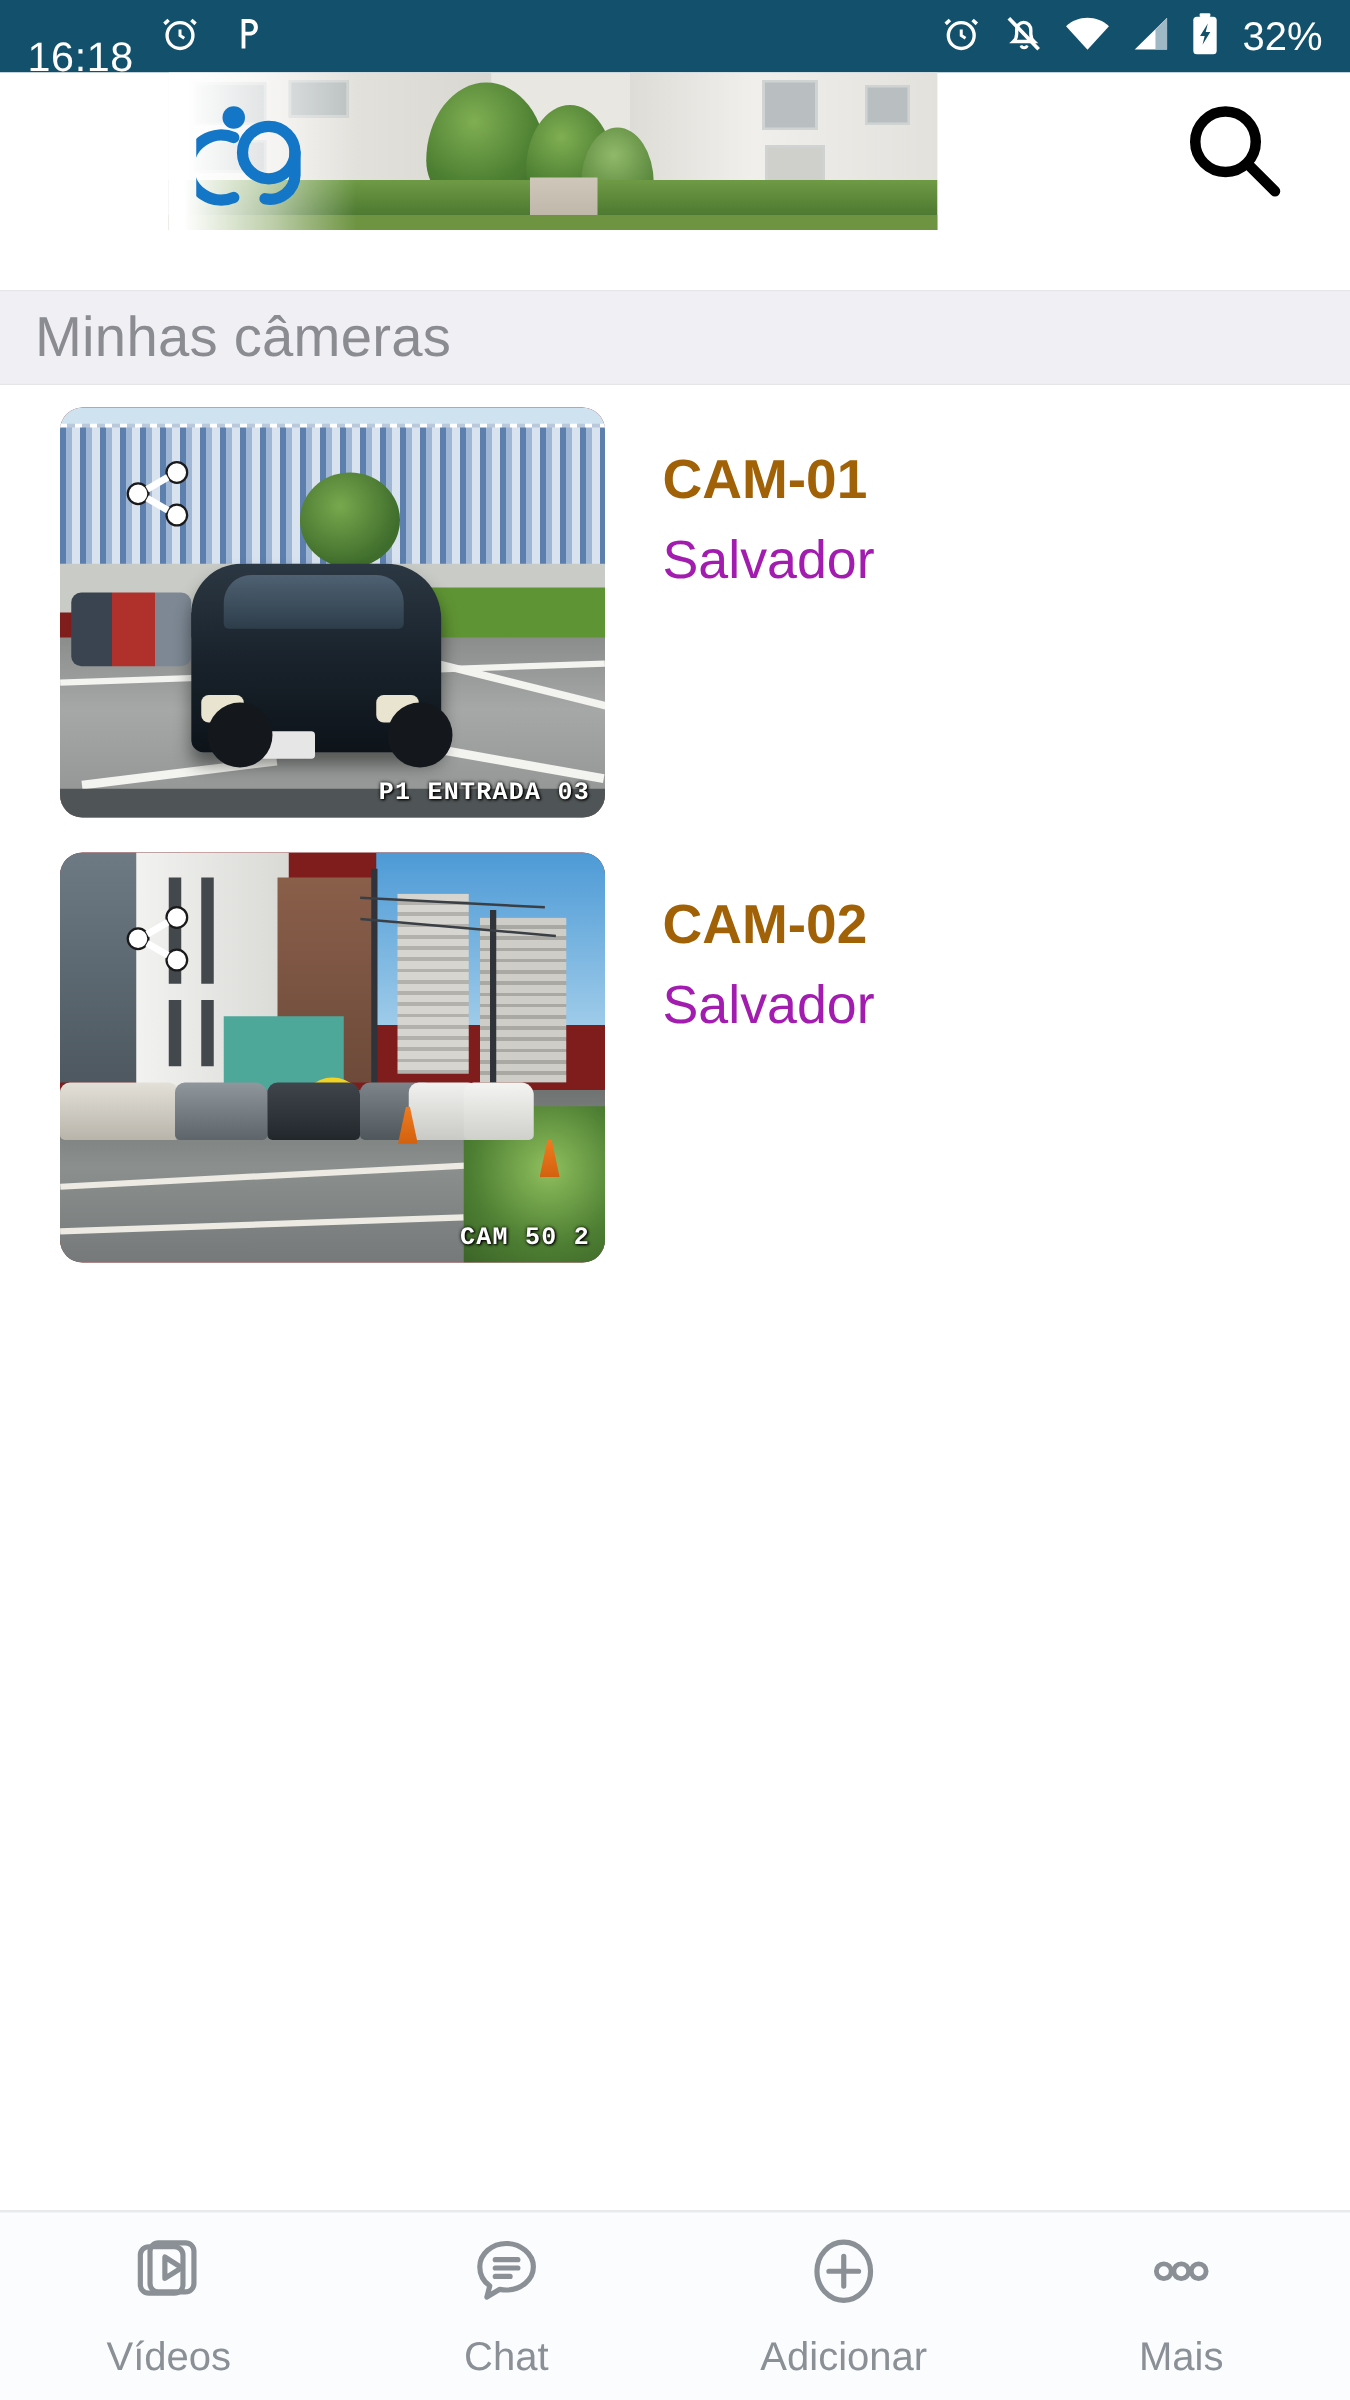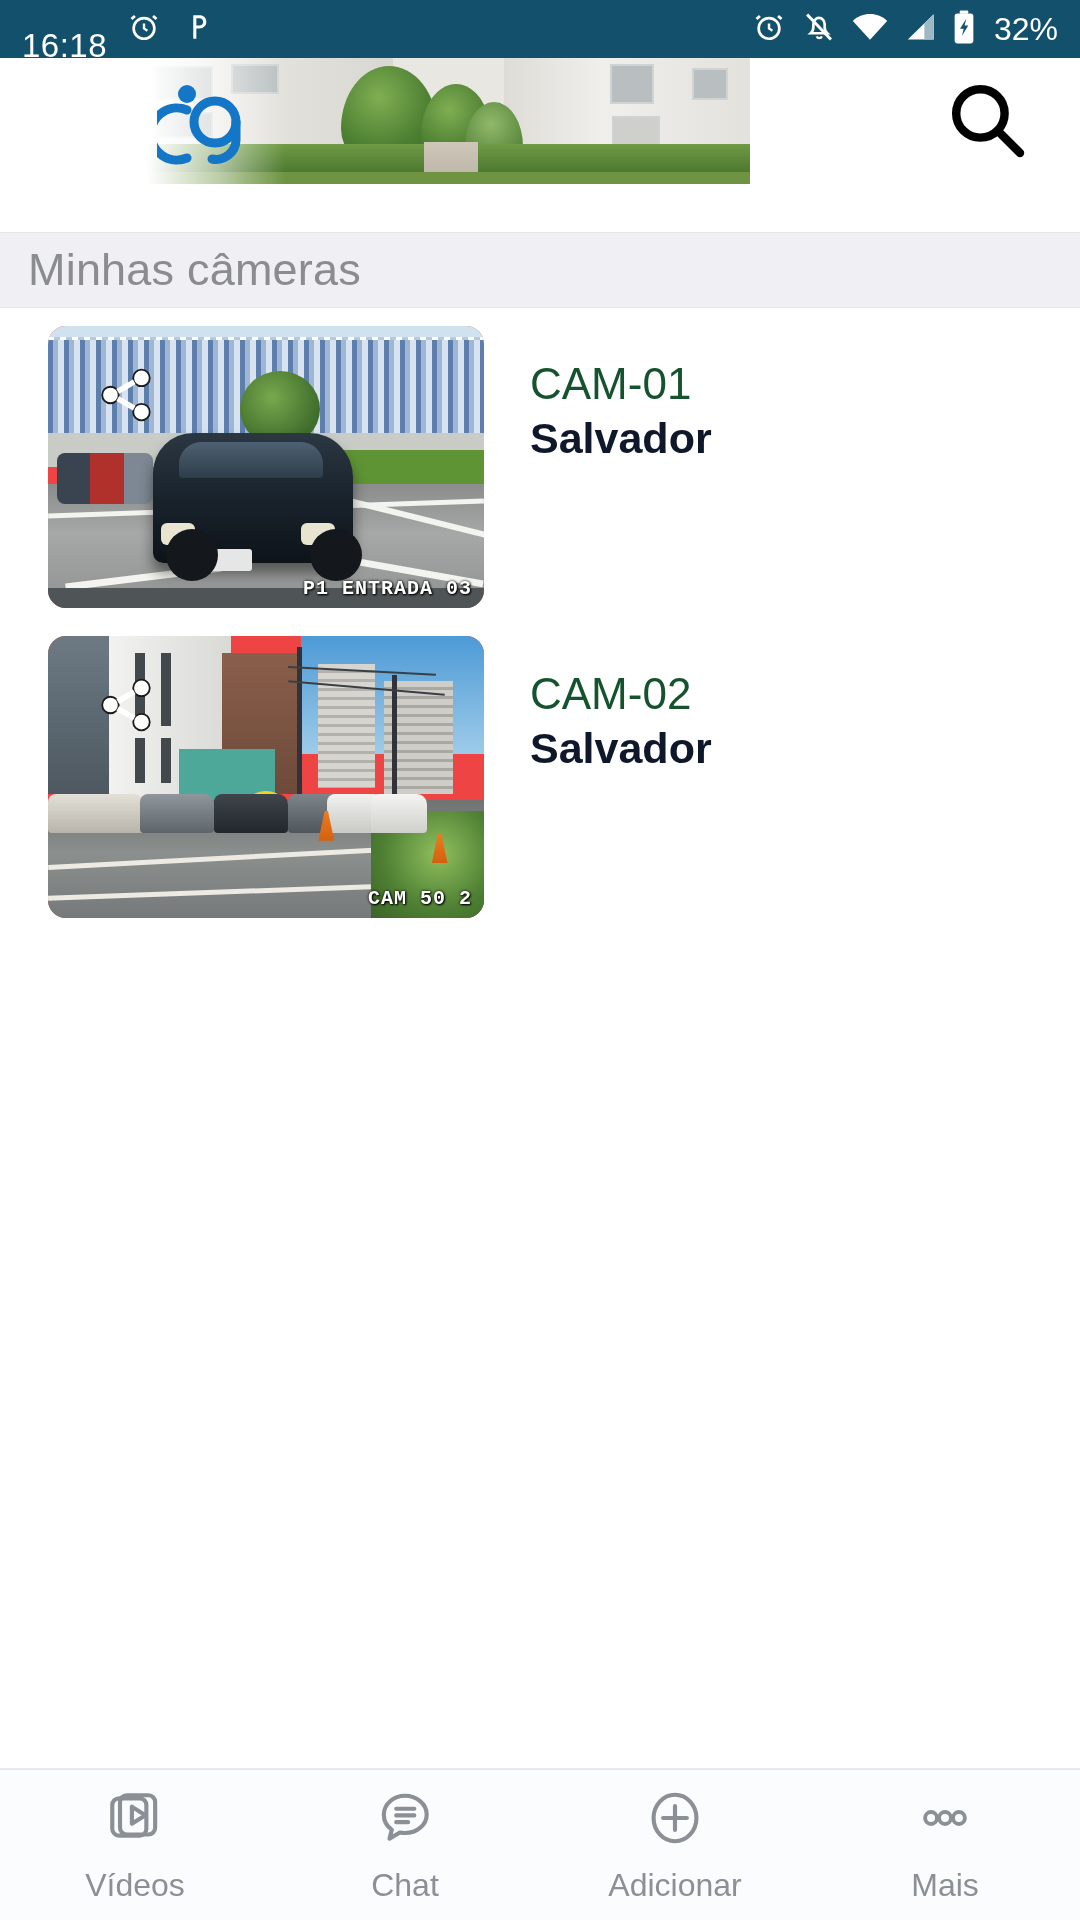--- a/index.html
+++ b/index.html
@@ -67,34 +67,34 @@
     flex: 0 0 76px; height:76px; background:#f0f0f4;
     display:flex; align-items:center; padding: 0 28px;
     border-top:1px solid #e6e6ea; border-bottom:1px solid #e6e6ea;margin-top:48px;
   }
   .section-head-title { font-size: 45px; color:#8b8b92; font-weight:400; letter-spacing:.2px; }
 
   
   .cam-list { flex:1 1 auto; background:#ffffff; overflow:hidden; }
   .cam-row { display:flex; align-items:flex-start; padding: 18px 0 0 48px; }
   .thumb {
-    position:relative; width: 436px; height: 282px; border-radius:18px; overflow:hidden;
-    flex: 0 0 436px; background:#ef4444; cursor:pointer;
+    position:relative; width: 436px; height: 328px; border-radius:18px; overflow:hidden;
+    flex: 0 0 436px; background:#7f1d1d; cursor:pointer;
   }
   .thumb-scene { position:absolute; inset:0; }
   .share-ico { position:absolute; left:48px; top:38px; z-index:5; }
   .cam-ovl {
     position:absolute; right:12px; bottom:8px; z-index:4;
     color:#fff; font-family:"Liberation Mono","DejaVu Sans Mono", monospace;
     font-size:20px; font-weight:700; letter-spacing:1px;
     text-shadow: 0 0 3px #000, 1px 1px 2px #000;
   }
   .cam-meta { padding-left: 46px; padding-top: 30px; }
-  .cam-name { font-size: 44px; color:#14532d; font-weight:400; line-height:1.25; }
-  .cam-loc  { font-size: 43px; color:#0f172a; font-weight:700; line-height:1.3; }
+  .cam-name { font-size: 44px; color:#a16207; font-weight:700; line-height:1.25; }
+  .cam-loc  { font-size: 43px; color:#a21caf; font-weight:400; line-height:1.3; margin-top:10px; }
 
   
   .t1-sky { position:absolute; left:0; top:0; width:100%; height:16%; background:#cfe2f0; }
   .t1-warehouse { position:absolute; left:0; top:5%; width:100%; height:34%;
     background: repeating-linear-gradient(90deg,#5d7fae 0px,#5d7fae 5px,#9fb6d4 5px,#9fb6d4 10px,#d9e3ef 10px,#d9e3ef 16px); }
   .t1-roof { position:absolute; left:0; top:4%; width:100%; height:12%;
     background: repeating-linear-gradient(90deg,#ffffff 0px,#ffffff 6px,#b9c8da 6px,#b9c8da 12px);
     border-radius:0 0 6px 6px; }
   .t1-wall { position:absolute; left:0; top:38%; width:100%; height:12%; background:#c9ccc6; }
   .t1-grass { position:absolute; left:58%; top:44%; width:42%; height:16%; background:#5f9434; }

